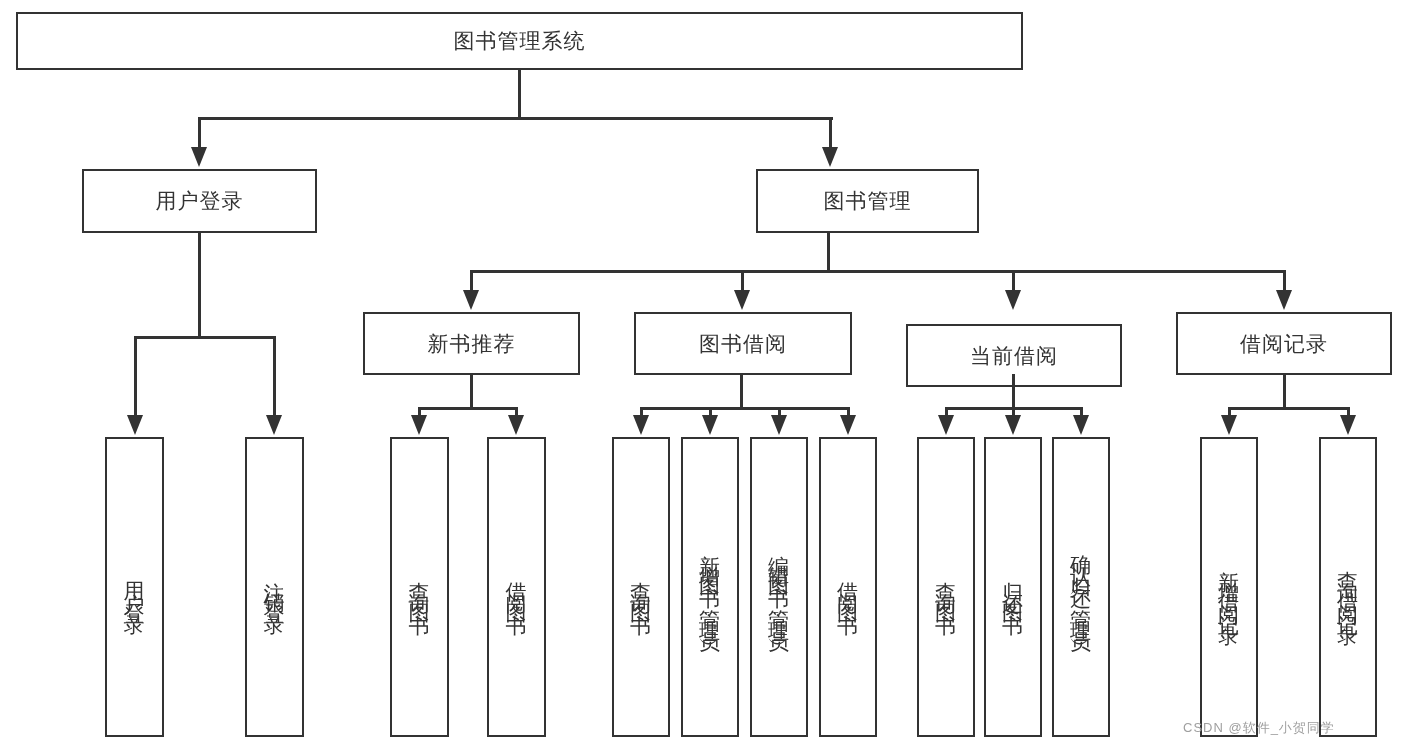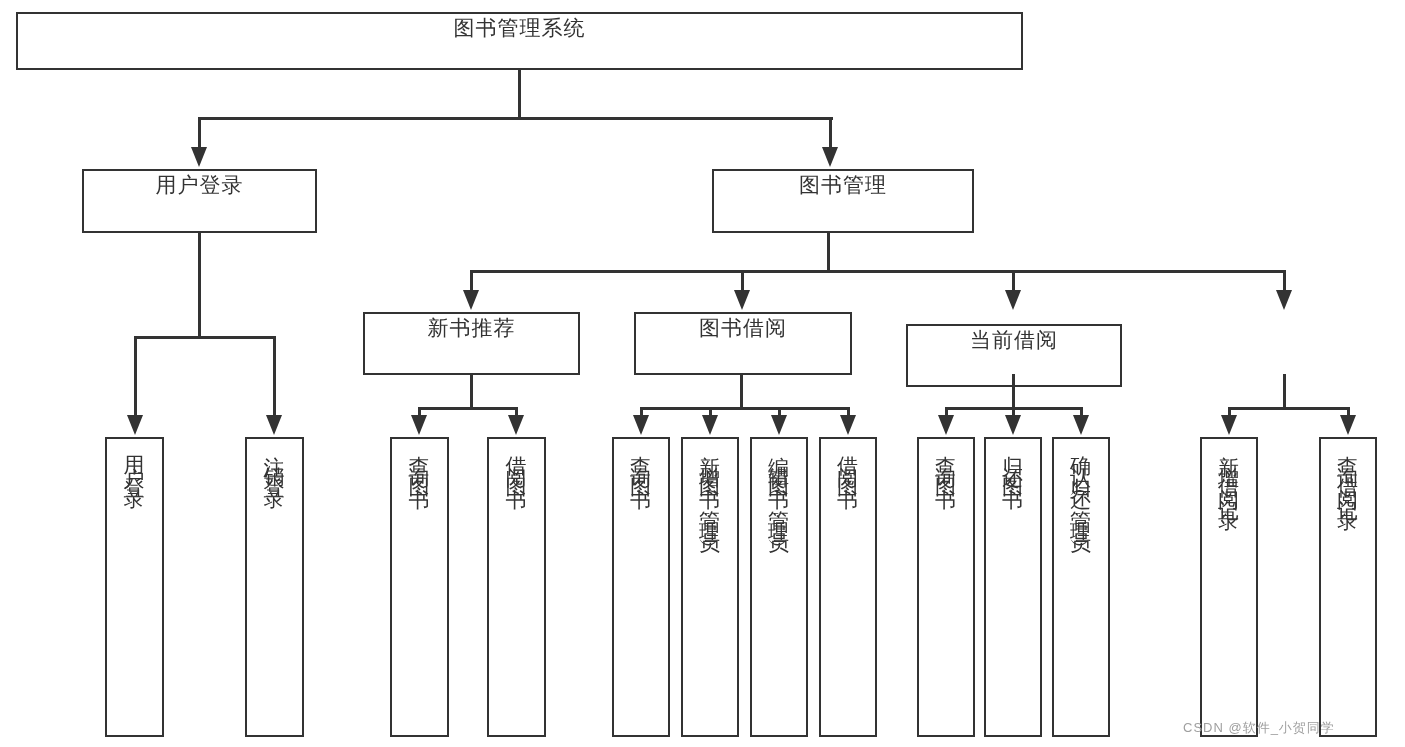--- a/index.html
+++ b/index.html
@@ -9,20 +9,21 @@
     background:#ffffff;
     font-family:"Liberation Sans",sans-serif;
     overflow:hidden;
   }
   .box{
     position:absolute;
     box-sizing:border-box;
     background:#ffffff;
     border:2.5px solid #333333;
     display:flex;
+    align-items:center;
     justify-content:center;
     color:#333333;
     font-size:21px;
     letter-spacing:1px;
   }
   .vbox span{
     writing-mode:vertical-rl;
     text-orientation:mixed;
     letter-spacing:11px;
     line-height:1;
@@ -58,21 +59,21 @@
   <div class="line v" style="left:518px;top:70px;height:50px"></div>
   <div class="line h" style="left:198px;top:117px;width:635px"></div>
   <div class="line v" style="left:198px;top:117px;height:33px"></div>
   <div class="arrow" style="left:191px;top:147px"></div>
   <div class="line v" style="left:829px;top:117px;height:33px"></div>
   <div class="arrow" style="left:822px;top:147px"></div>
 
   <div class="box" style="left:82px;top:169px;width:235px;height:64px">
     <span>用户登录</span>
   </div>
-  <div class="box" style="left:712px;top:169px;width:262px;height:64px">
+  <div class="box" style="left:756px;top:169px;width:223px;height:64px">
     <span>图书管理</span>
   </div>
 
   <div class="line v" style="left:198px;top:233px;height:106px"></div>
   <div class="line h" style="left:134px;top:336px;width:142px"></div>
   <div class="line v" style="left:134px;top:336px;height:81px"></div>
   <div class="arrow" style="left:127px;top:415px"></div>
   <div class="line v" style="left:273px;top:336px;height:81px"></div>
   <div class="arrow" style="left:266px;top:415px"></div>
 
@@ -88,20 +89,23 @@
   <div class="arrow" style="left:1276px;top:290px"></div>
 
   <div class="box" style="left:634px;top:312px;width:218px;height:63px">
     <span>图书借阅</span>
   </div>
   <div class="box" style="left:363px;top:312px;width:217px;height:63px">
     <span>新书推荐</span>
   </div>
   <div class="box" style="left:906px;top:324px;width:216px;height:63px">
     <span>当前借阅</span>
+  </div>
+  <div class="box" style="left:1176px;top:312px;width:216px;height:63px">
+    <span>借阅记录</span>
   </div>
 
   <div class="line v" style="left:470px;top:374px;height:36px"></div>
   <div class="line h" style="left:418px;top:407px;width:100px"></div>
   <div class="line v" style="left:418px;top:407px;height:12px"></div>
   <div class="arrow" style="left:411px;top:415px"></div>
   <div class="line v" style="left:515px;top:407px;height:12px"></div>
   <div class="arrow" style="left:508px;top:415px"></div>
 
   <div class="line v" style="left:740px;top:374px;height:36px"></div>

